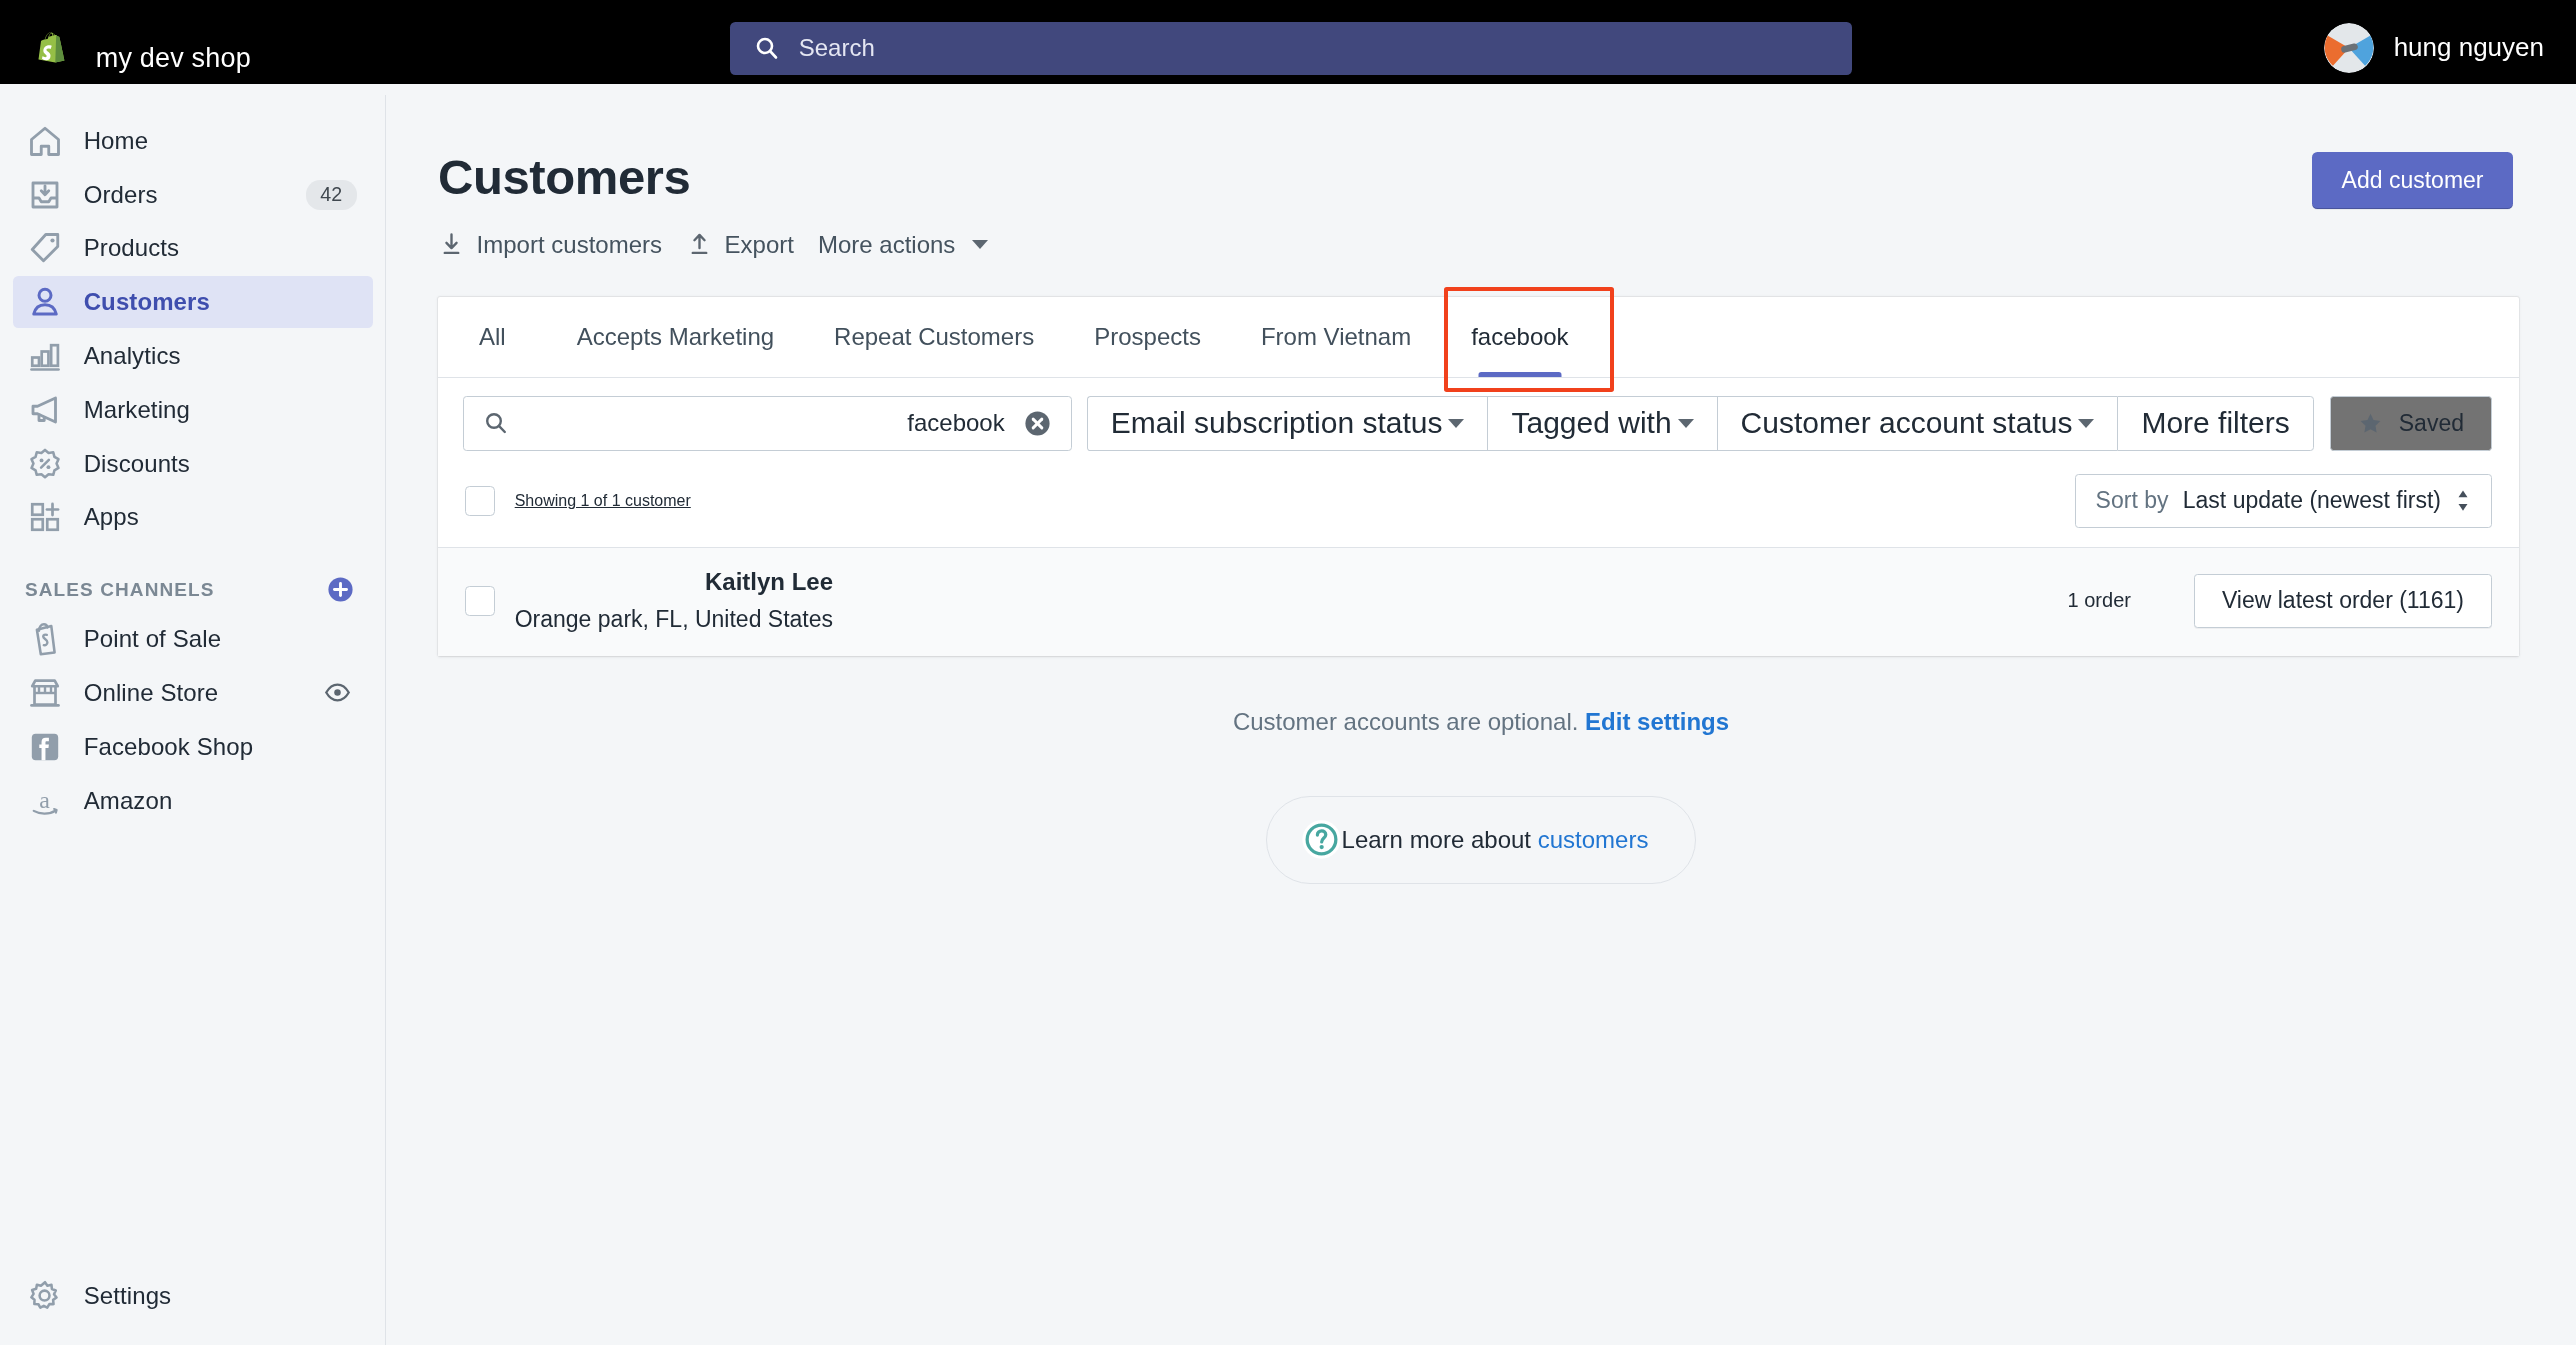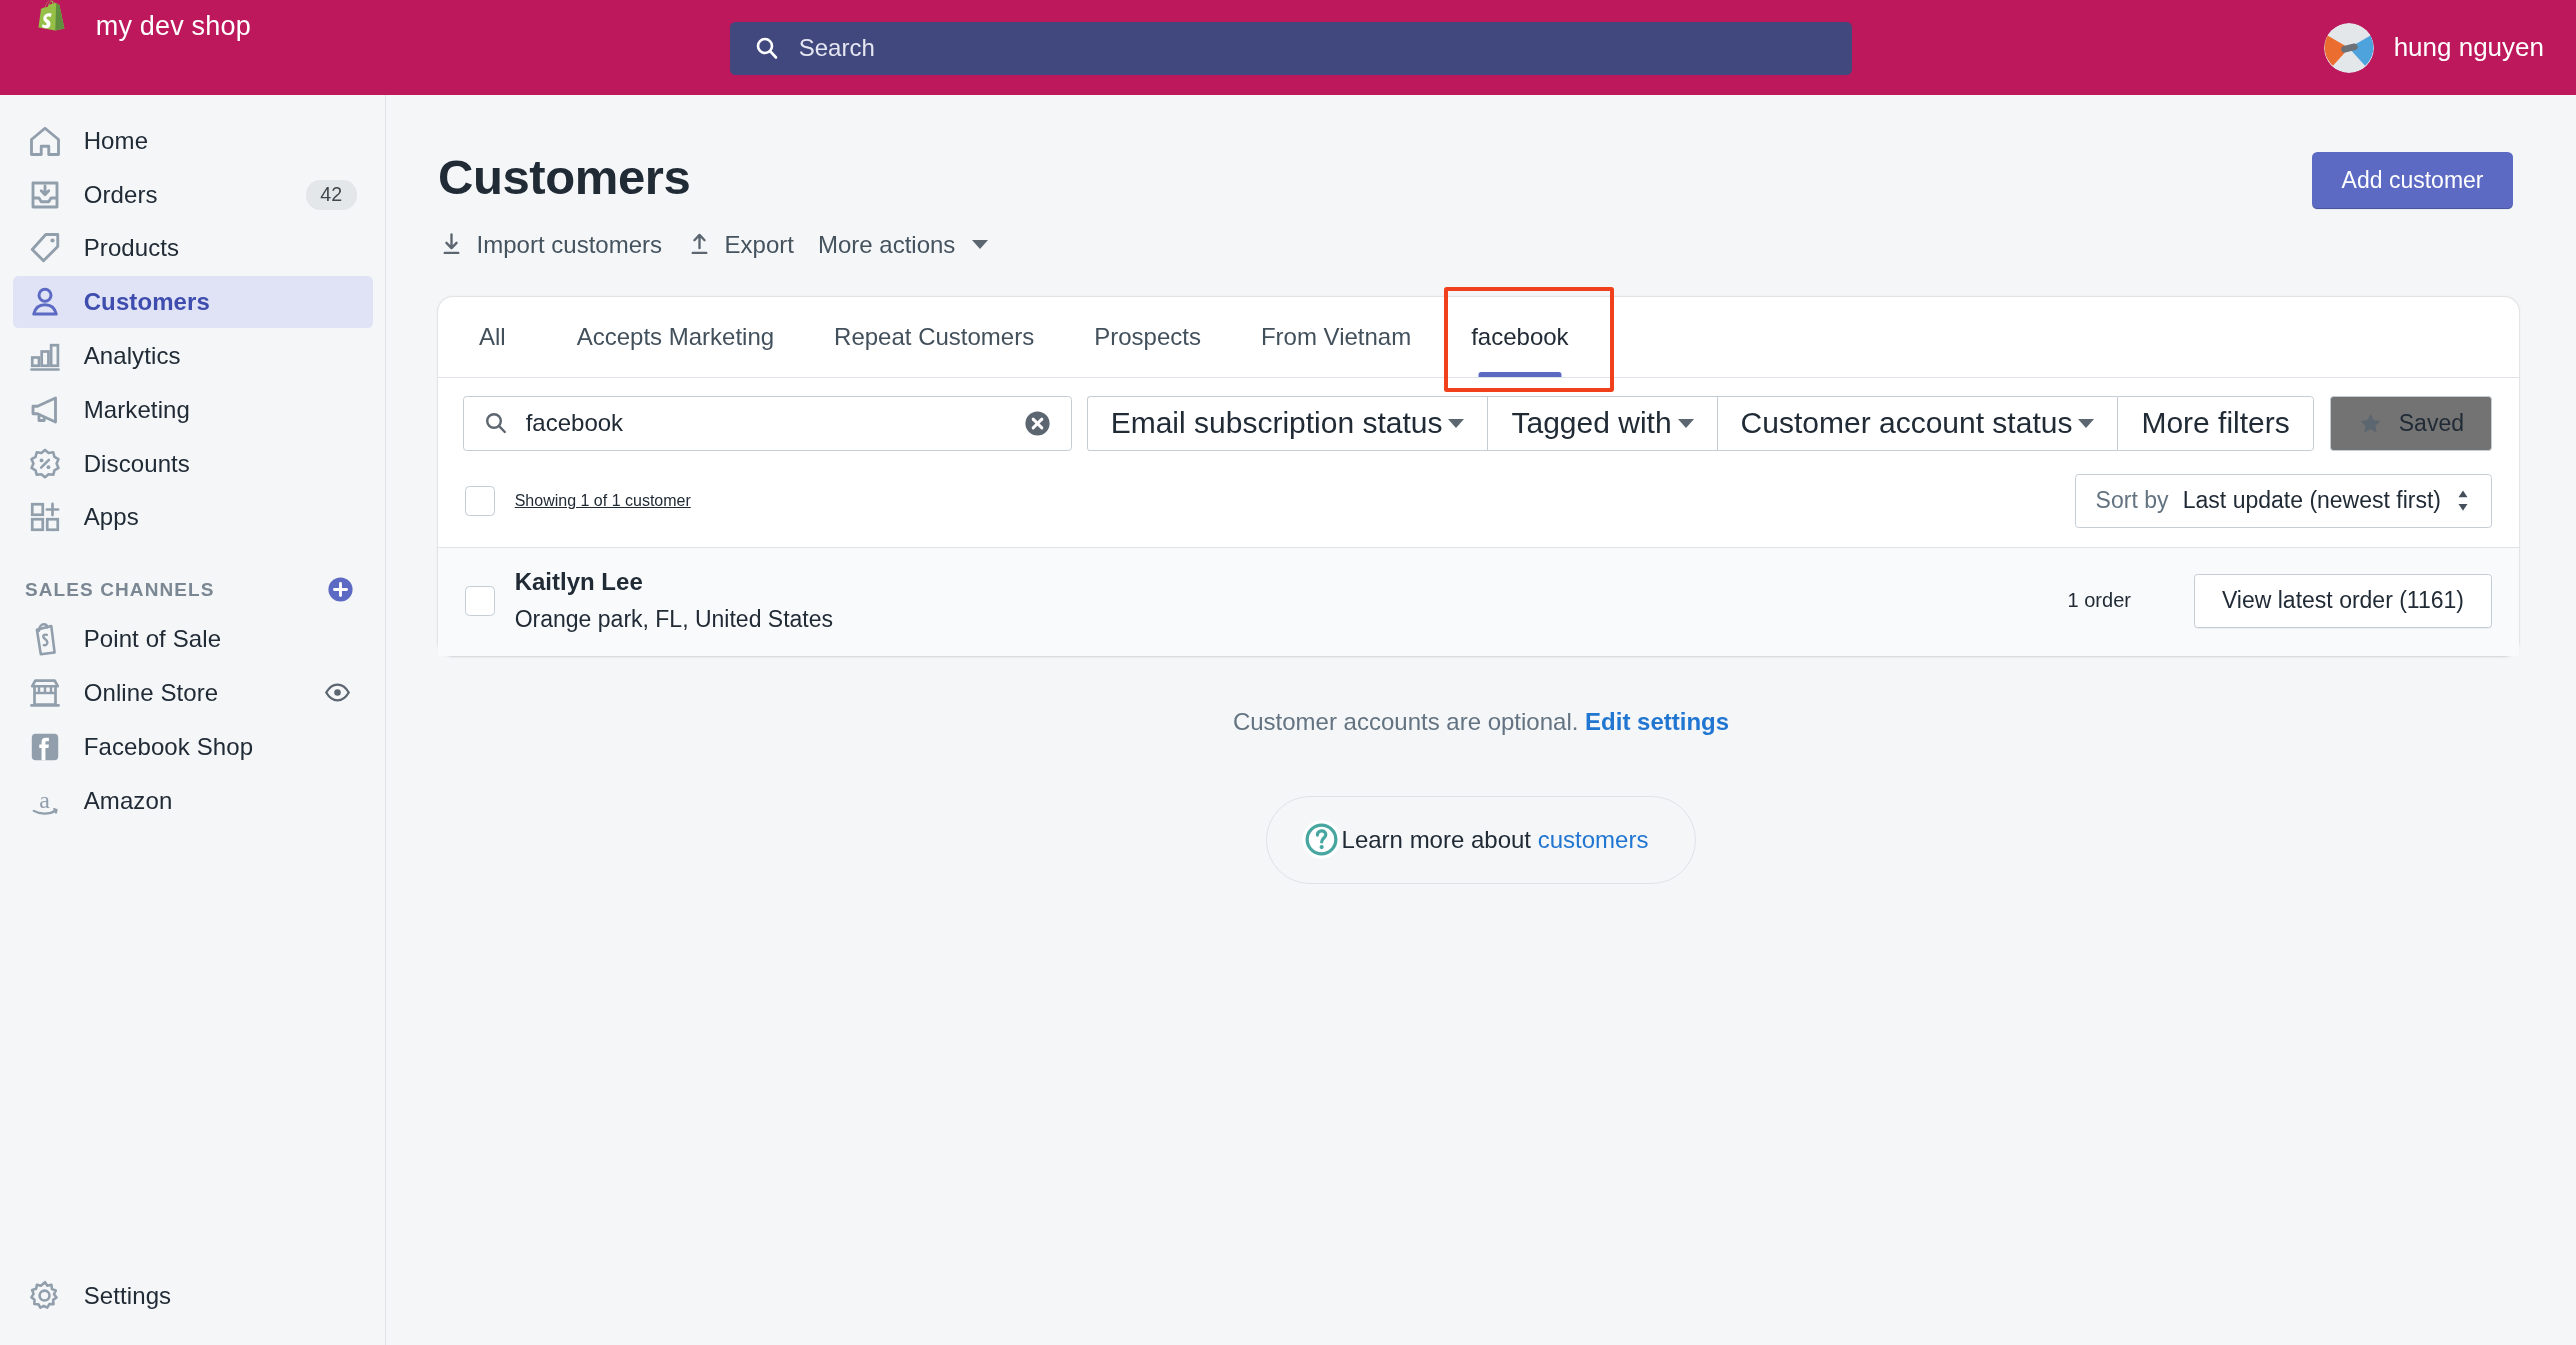--- a/index.html
+++ b/index.html
@@ -7,23 +7,23 @@
     width: 2576px; height: 1345px;
     font-family: "Liberation Sans", sans-serif;
     background: #f4f6f8;
     overflow: hidden;
   }
   body { position: relative; }
 
   
   .topbar {
     position: absolute; top: 0; left: 0;
-    width: 2576px; height: 95px;
-    background: #be185d;
-    display: flex; align-items: flex-start;
+    width: 2576px; height: 84px;
+    background: #000000;
+    display: flex; align-items: flex-end;
   }
   .brand {
     display: flex; align-items: center;
     padding-left: 29px; width: 386px; gap: 19.7px;
   }
   .shopify-logo { width: 47px; height: 52px; display: block; }
   .brand-name {
     color: #ffffff; font-size: 27px; font-weight: 400;
     letter-spacing: 0.2px; white-space: nowrap;
   }
@@ -117,23 +117,24 @@
   .action {
     display: flex; align-items: center; gap: 11.6px;
     cursor: pointer; font-size: 24px; color: #45535f;
     white-space: nowrap;
   }
   .action svg { display: block; }
 
   
   .card {
     margin: 38px 57px 0 52px;
-    background: #fff; border-radius: 15px;
+    background: #fff; border-radius: 2px;
     box-shadow: 0 0 0 0.9px rgba(63,63,68,.05), 0 0.9px 2.7px 0 rgba(63,63,68,.15);
     overflow: visible;
+    text-align: right;
   }
   .tabs {
     display: flex; align-items: stretch; height: 81px;
     border-bottom: 0.9px solid #dfe3e8; position: relative;
   }
   .tab {
     display: flex; align-items: center; justify-content: center;
     padding: 0 30px; font-size: 24px; color: #42505c;
     cursor: pointer; position: relative; white-space: nowrap;
   }

